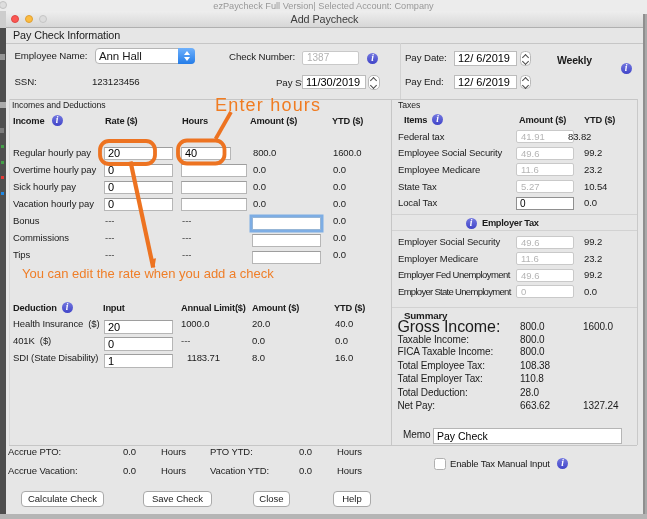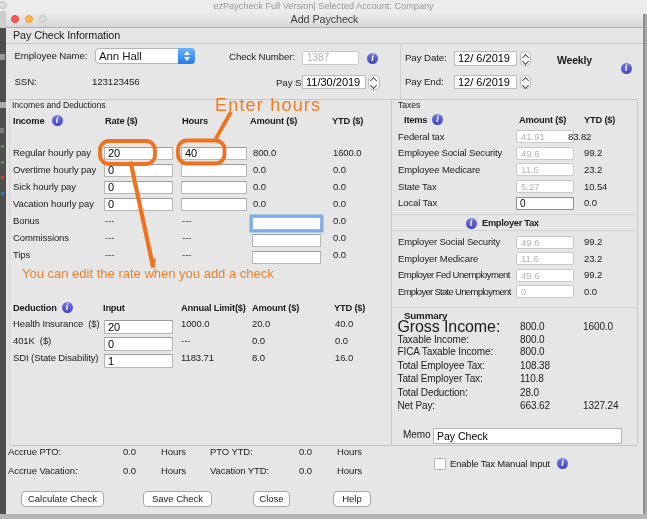--- a/index.html
+++ b/index.html
@@ -110,21 +110,21 @@
 <div class="lbl" style="left:13px;top:180.7px;">Sick hourly pay</div>
 <div class="lbl" style="left:13px;top:197.8px;">Vacation hourly pay</div>
 <div class="lbl" style="left:13px;top:214.9px;">Bonus</div>
 <div class="lbl" style="left:13px;top:232px;">Commissions</div>
 <div class="lbl" style="left:13px;top:249px;">Tips</div>
 
 <div class="inp" style="left:104px;top:146.5px;width:69px;height:13px;">20</div>
 <div class="inp" style="left:104px;top:163.6px;width:69px;height:13px;">0</div>
 <div class="inp" style="left:104px;top:180.7px;width:69px;height:13px;">0</div>
 <div class="inp" style="left:104px;top:197.8px;width:69px;height:13px;">0</div>
-<div class="inp" style="left:181px;top:146.5px;width:66px;height:13px;">40</div>
+<div class="inp" style="left:181px;top:146.5px;width:50px;height:13px;">40</div>
 <div class="inp" style="left:181px;top:163.6px;width:66px;height:13px;"></div>
 <div class="inp" style="left:181px;top:180.7px;width:66px;height:13px;"></div>
 <div class="inp" style="left:181px;top:197.8px;width:66px;height:13px;"></div>
 
 <div class="dash" style="left:105px;top:214.9px;">---</div>
 <div class="dash" style="left:105px;top:232px;">---</div>
 <div class="dash" style="left:105px;top:249px;">---</div>
 <div class="dash" style="left:182px;top:214.9px;">---</div>
 <div class="dash" style="left:182px;top:232px;">---</div>
 <div class="dash" style="left:182px;top:249px;">---</div>
@@ -154,21 +154,21 @@
 <div class="lbl b" style="left:334px;top:302px;">YTD ($)</div>
 
 <div class="lbl" style="left:13px;top:318px;">Health Insurance&nbsp;&nbsp;($)</div>
 <div class="lbl" style="left:13px;top:335px;">401K&nbsp;&nbsp;($)</div>
 <div class="lbl" style="left:13px;top:352px;">SDI (State Disability)</div>
 <div class="inp" style="left:104px;top:320px;width:69px;height:14px;line-height:12px;">20</div>
 <div class="inp" style="left:104px;top:337px;width:69px;height:14px;line-height:12px;">0</div>
 <div class="inp" style="left:104px;top:354px;width:69px;height:14px;line-height:12px;">1</div>
 <div class="lbl" style="left:181px;top:318px;">1000.0</div>
 <div class="dash" style="left:181px;top:335px;">---</div>
-<div class="lbl" style="left:181px;top:352px;">1183.71</div>
+<div class="lbl" style="left:187px;top:352px;">1183.71</div>
 <div class="lbl" style="left:252px;top:318px;">20.0</div>
 <div class="lbl" style="left:252px;top:335px;">0.0</div>
 <div class="lbl" style="left:252px;top:352px;">8.0</div>
 <div class="lbl" style="left:335px;top:318px;">40.0</div>
 <div class="lbl" style="left:335px;top:335px;">0.0</div>
 <div class="lbl" style="left:335px;top:352px;">16.0</div>
 
 <div class="lbl b" style="left:404px;top:113.5px;">Items</div>
 <div class="ico" style="left:432px;top:113.5px;">i</div>
 <div class="lbl b" style="left:519px;top:113.5px;">Amount ($)</div>

